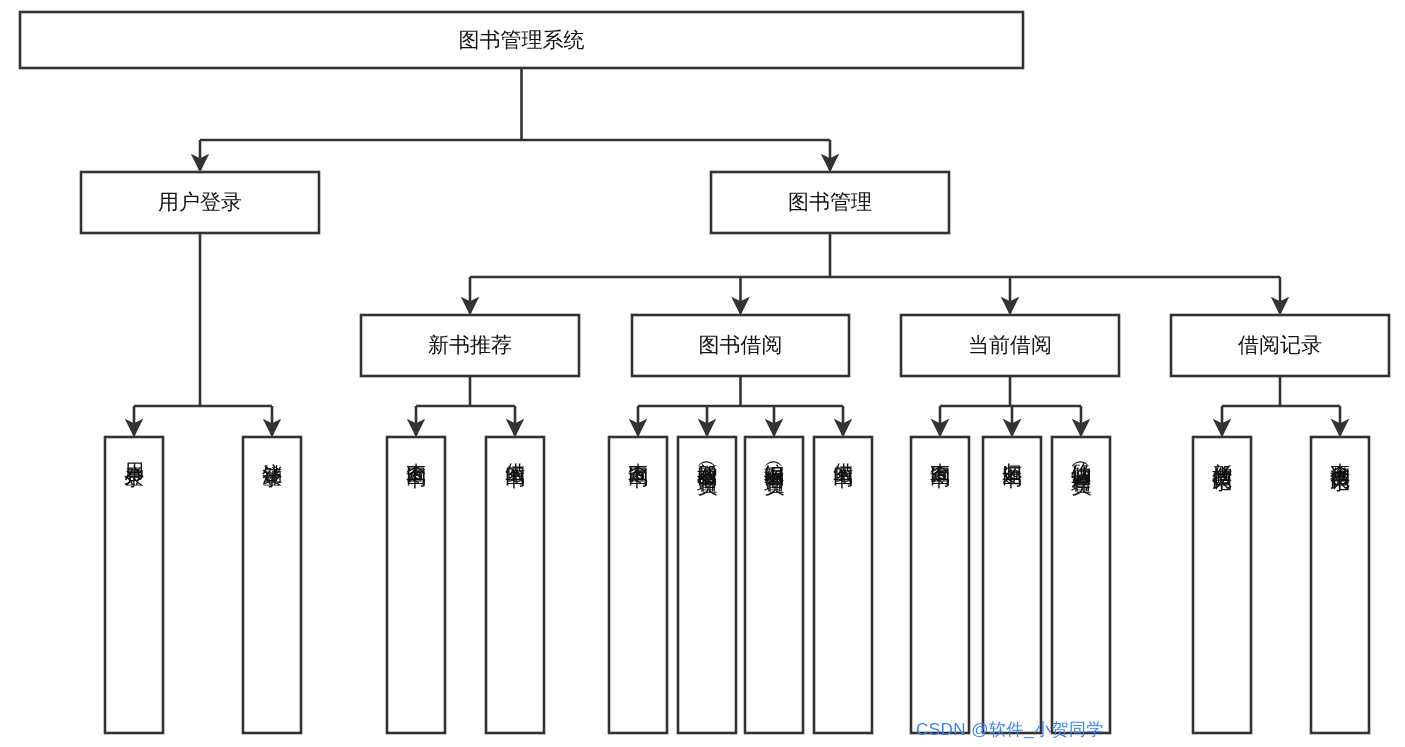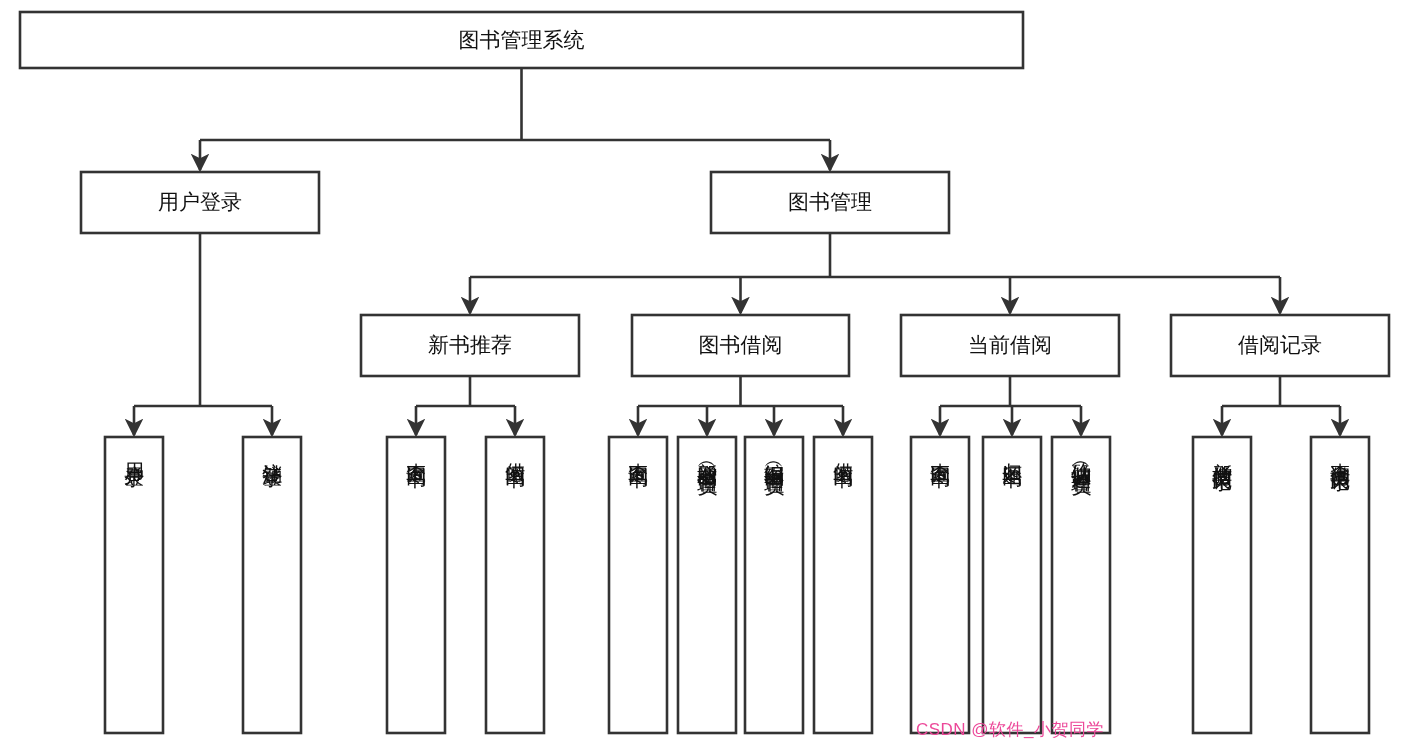--- a/index.html
+++ b/index.html
@@ -63,21 +63,21 @@
     text-align: left;
     white-space: pre-line;
     pointer-events: none;
   }
   .watermark {
     position: absolute;
     right: 8px;
     bottom: 6px;
     font-family: "Liberation Sans", "DejaVu Sans", sans-serif;
     font-size: 17px;
-    color: #ec4899;
+    color: #3b82f6;
     white-space: nowrap;
     letter-spacing: 0.5px;
   }
 </style>
 </head>
 <body>
 
 <div id="canvas">
 
   <svg class="diagram" viewBox="0 0 1405 747">

